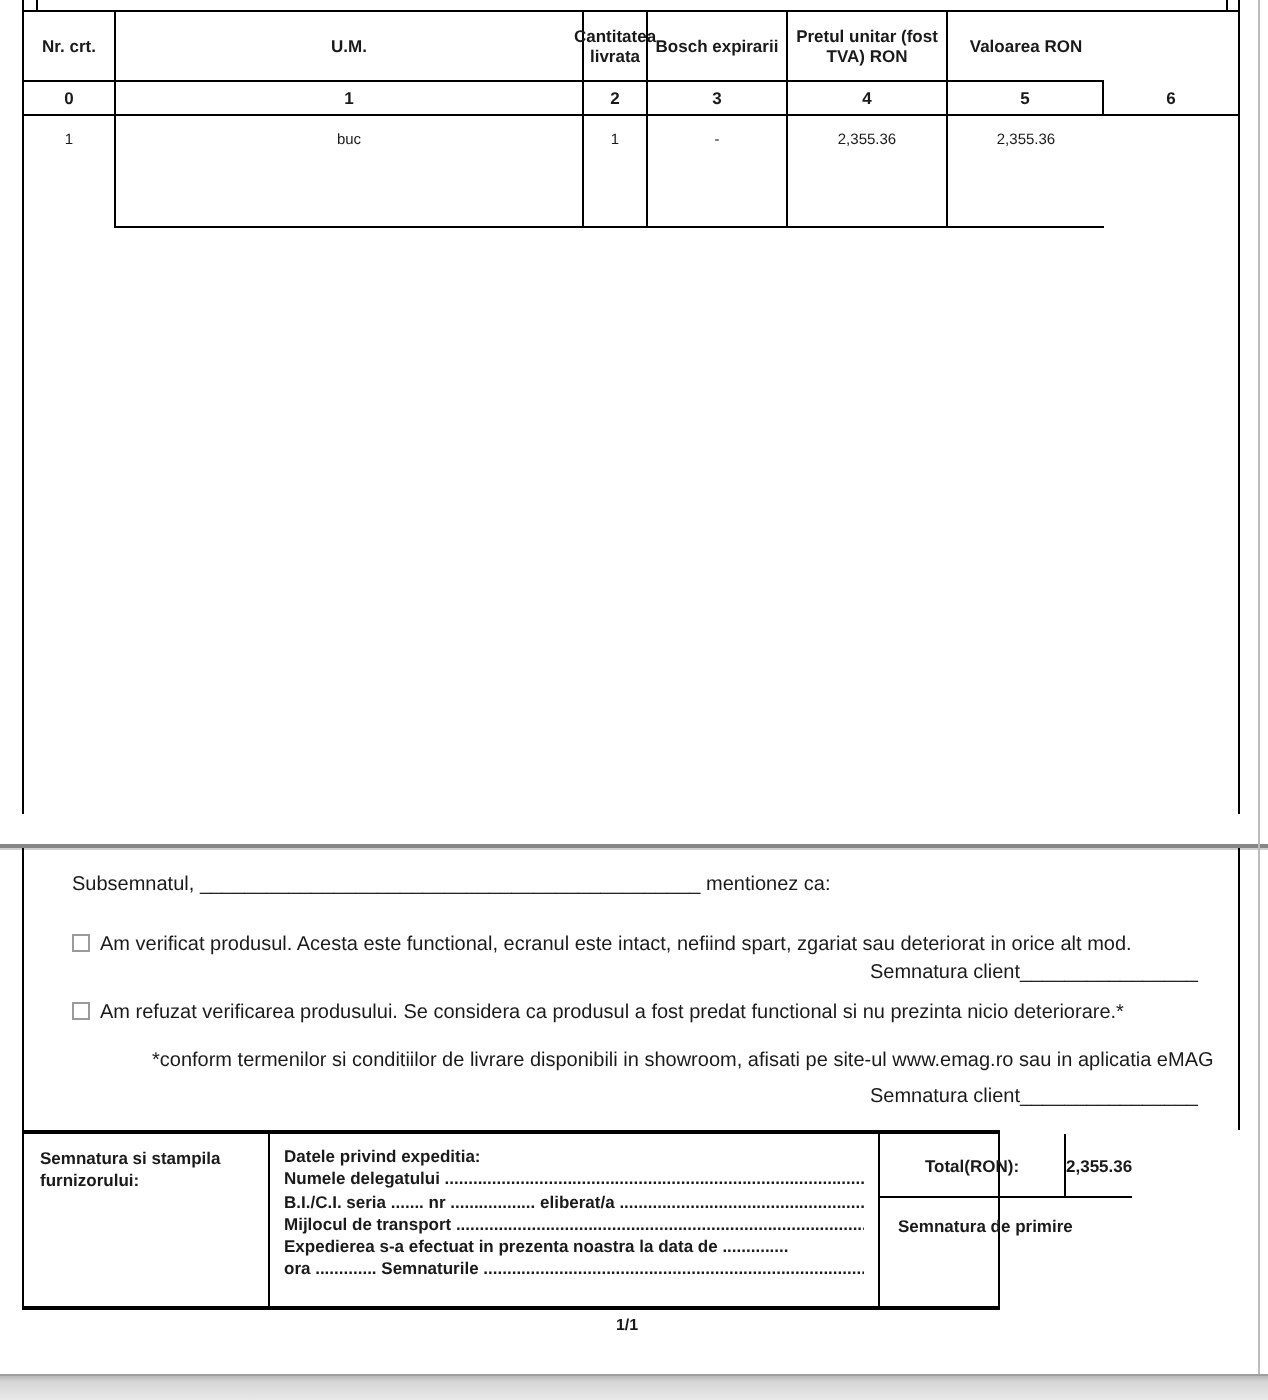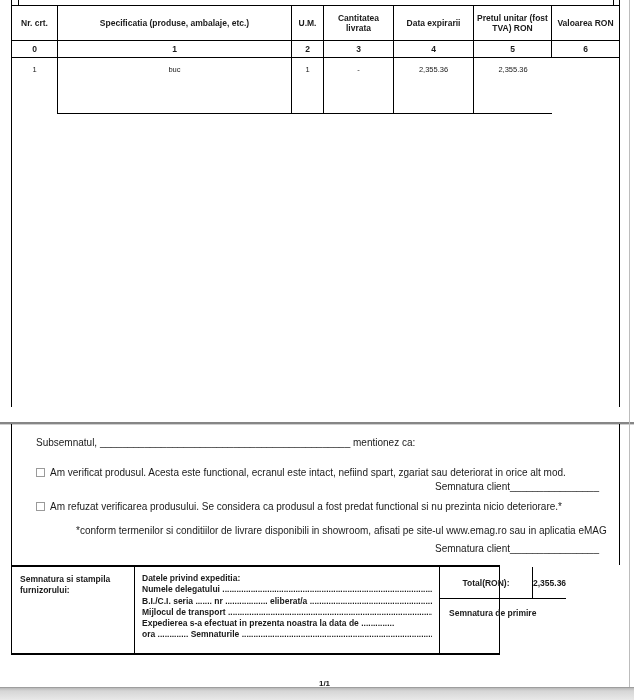--- a/index.html
+++ b/index.html
@@ -29,44 +29,43 @@
   
   .foot-table{position:absolute;left:11px;top:565px;width:489px;height:90px;border:1px solid #000;border-top-width:2px;border-bottom-width:2px;box-sizing:border-box;display:grid;grid-template-columns:123px 305px 93px 1fr;grid-template-rows:32px 1fr;font-size:8.5px;font-weight:bold;}
   .fcell{box-sizing:border-box;}
   .supplier{grid-row:1/3;grid-column:1;border-right:1px solid #000;padding:7px 8px;line-height:11px;}
   .expedition{grid-row:1/3;grid-column:2;border-right:1px solid #000;padding:6px 7px;line-height:11.3px;overflow:hidden;}
   .expedition div{white-space:nowrap;overflow:hidden;}
   .total-label{grid-row:1;grid-column:3;border-right:1px solid #000;border-bottom:1px solid #000;display:flex;align-items:center;justify-content:center;}
   .total-value{grid-row:1;grid-column:4;border-bottom:1px solid #000;display:flex;align-items:center;justify-content:center;}
   .receive{grid-row:2;grid-column:3/5;padding:9px 0 0 9px;}
 
-  .page-num{position:absolute;left:20px;top:658px;width:609px;text-align:center;font-size:8px;font-weight:bold;margin-top:21px;}
+  .page-num{position:absolute;left:9px;top:658px;width:609px;text-align:center;font-size:8px;font-weight:bold;}
 
   
   .page-edge-right{position:absolute;left:629px;top:0;width:1px;height:687px;background:#bcbcbc;}
   .stub{position:absolute;top:0;width:1px;height:5px;background:#000;}
   .bottom-bar{position:absolute;left:0;top:687px;width:634px;height:13px;background:linear-gradient(#b9b9b9 0%,#d6d6d6 25%,#e9e9e9 100%);border-top:1px solid #9e9e9e;box-sizing:border-box;}
 </style>
 </head>
 <body>
 
 <div class="doc">
 
   <span class="stub" style="left:11px"></span>
   <span class="stub" style="left:18px"></span>
   <span class="stub" style="left:613px"></span>
   <span class="stub" style="left:619px"></span>
 
   <div class="main-table">
     <div class="grid hdr">
       <div class="cell">Nr. crt.</div>
-      <div class="cell">Specificatia (produse, ambalaje, etc.)</div>
       <div class="cell">U.M.</div>
       <div class="cell">Cantitatea livrata</div>
-      <div class="cell">Data expirarii</div>
+      <div class="cell">Bosch expirarii</div>
       <div class="cell">Pretul unitar (fost TVA) RON</div>
       <div class="cell last">Valoarea RON</div>
     </div>
     <div class="grid idx">
       <div class="cell">0</div>
       <div class="cell">1</div>
       <div class="cell">2</div>
       <div class="cell">3</div>
       <div class="cell">4</div>
       <div class="cell">5</div>

